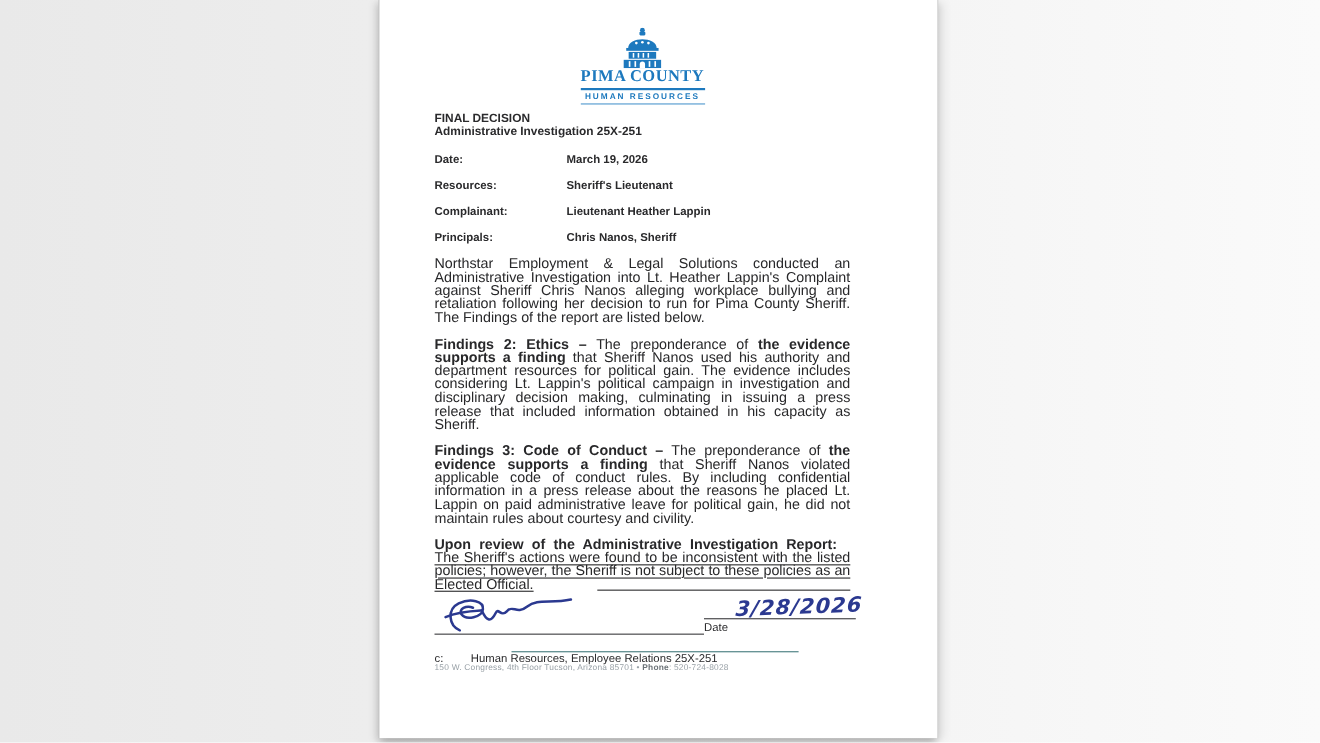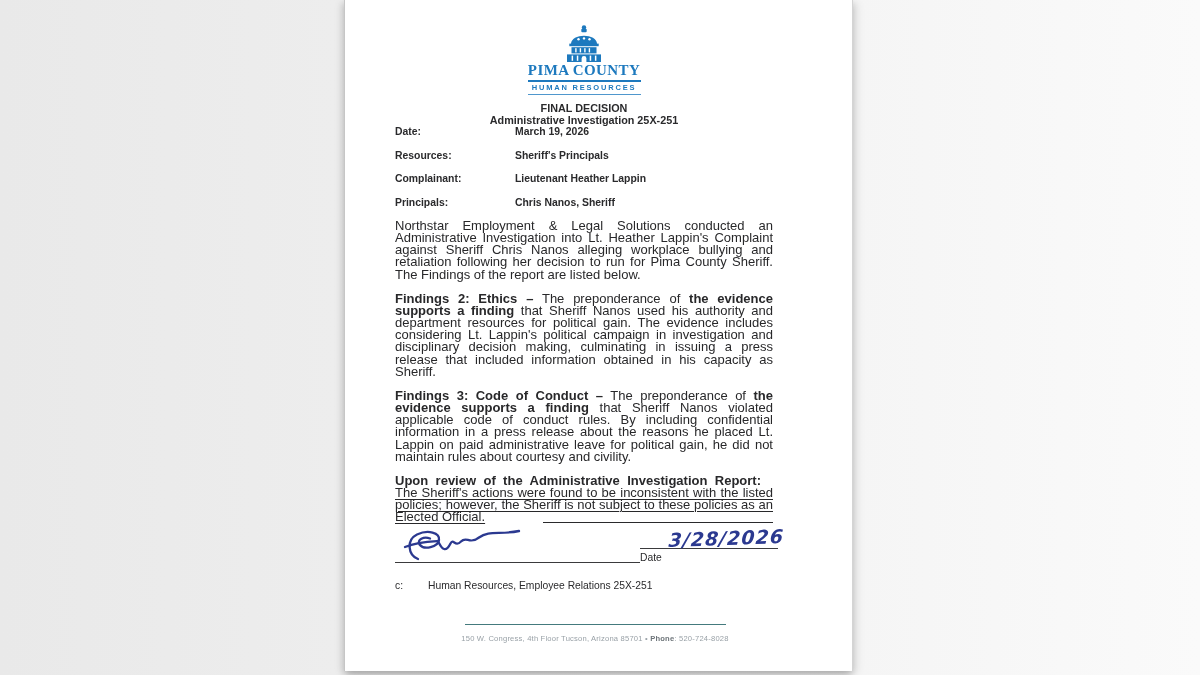--- a/index.html
+++ b/index.html
@@ -30,21 +30,21 @@
     letter-spacing: 0.4px; color: #1d79be;
   }
   .rule1 { width: 113px; height: 2px; background: #1d79be; margin: 2px auto 2px; }
   .rule2 { width: 113px; height: 1px; background: #4f97cd; margin: 2px auto 0; }
   .sub {
     font-size: 7.5px; line-height: 8px; font-weight: bold;
     letter-spacing: 1.8px; color: #1d79be;
   }
 
   
-  .title { text-align: center; font-weight: bold; font-size: 10.8px; line-height: 12px; margin: 7px 0 0; }
+  .title { text-align: left; font-weight: bold; font-size: 10.8px; line-height: 12px; margin: 7px 0 14px; }
 
   
   .meta { margin-bottom: 10px; }
   .meta-row { display: flex; margin-bottom: 12px; font-size: 10.4px; line-height: 11.5px; }
   .meta-label { width: 120px; font-weight: bold; flex: none; }
   .meta-value { font-weight: bold; }
 
   
   .para {
     font-size: 13px; line-height: 12.15px;
@@ -72,21 +72,21 @@
     white-space: nowrap;
   }
   .sign-line { border-bottom: 1.2px solid #3a3a3c; }
   .sig-caption { font-size: 10.3px; padding-top: 3px; }
 
   
   .cc-row { display: flex; margin-top: 17px; font-size: 10.3px; }
   .cc-label { width: 33px; flex: none; }
 
   
-  .footer { position: absolute; left: 50px; right: 57px; top: 624px; text-align: center; }
+  .footer { position: absolute; left: 50px; right: 57px; top: 592px; }
   .footer-rule { width: 261px; height: 1.3px; background: #447a7d; margin: 0 auto 9px; }
   .footer-text { font-size: 7.6px; letter-spacing: 0.2px; color: #99a1a7; }
   .footer-text b { color: #6d7479; }
 </style>
 </head>
 <body>
 
 <div class="stage">
   <div class="page">
     <div class="content">
@@ -127,21 +127,21 @@
         <div>Administrative Investigation 25X-251</div>
       </div>
 
       <div class="meta">
         <div class="meta-row">
           <span class="meta-label">Date:</span>
           <span class="meta-value">March 19, 2026</span>
         </div>
         <div class="meta-row">
           <span class="meta-label">Resources:</span>
-          <span class="meta-value">Sheriff's Principals</span>
+          <span class="meta-value">Sheriff's Lieutenant</span>
         </div>
         <div class="meta-row">
           <span class="meta-label">Complainant:</span>
           <span class="meta-value">Lieutenant Heather Lappin</span>
         </div>
         <div class="meta-row">
           <span class="meta-label">Principals:</span>
           <span class="meta-value">Chris Nanos, Sheriff</span>
         </div>
       </div>

